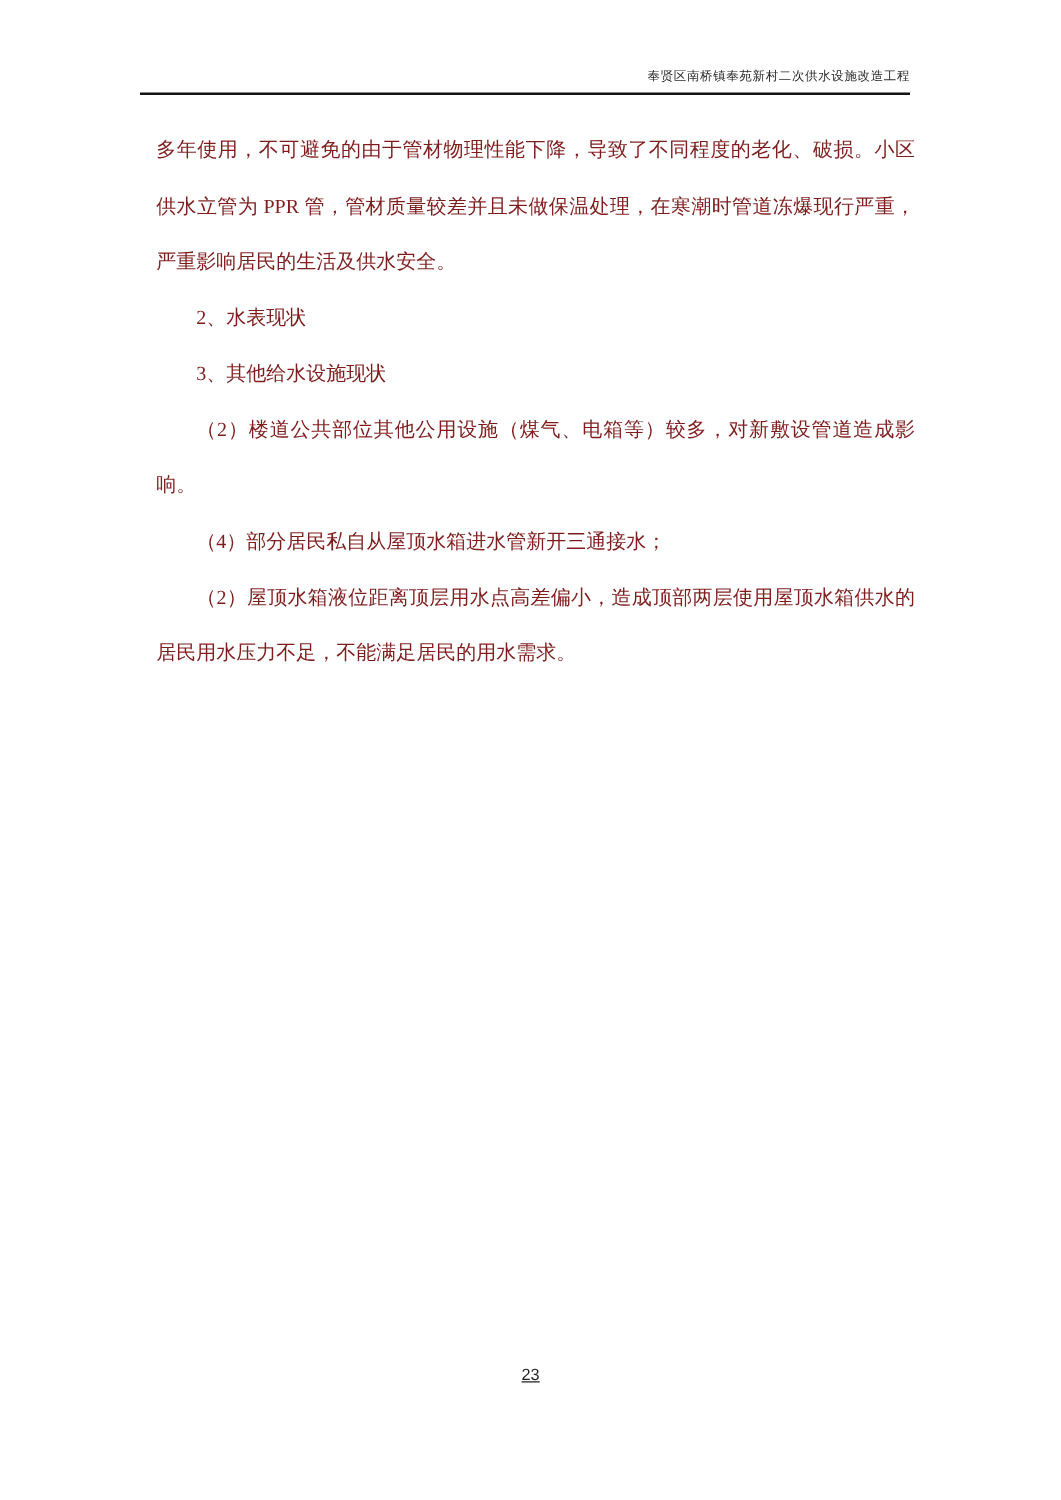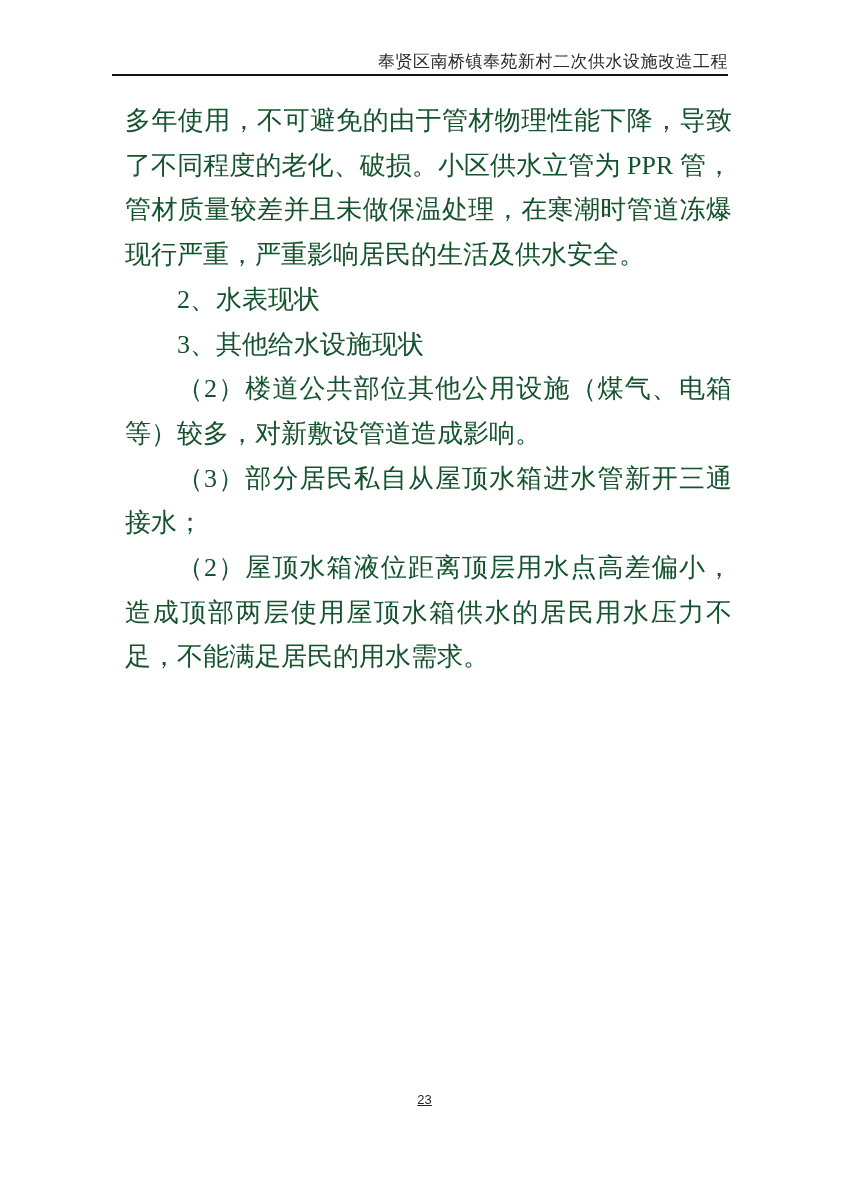--- a/index.html
+++ b/index.html
@@ -14,35 +14,35 @@
     background: #ffffff;
     overflow: hidden;
     font-family: "Liberation Serif", serif;
   }
   .header {
     position: absolute;
     left: 112px;
     top: 52px;
     width: 616px;
     text-align: right;
-    font-size: 17px;
+    font-size: 10px;
     line-height: 20px;
     letter-spacing: 0.5px;
     color: #2a2a2a;
     padding-bottom: 2px;
     border-bottom: 2px solid #141414;
   }
   .body-text {
     position: absolute;
     left: 125px;
     top: 99px;
     width: 607px;
-    font-size: 26px;
+    font-size: 16px;
     line-height: 44.7px;
-    color: #14532d;
+    color: #7f1d1d;
     text-align: justify;
     overflow-wrap: break-word;
   }
   .body-text p {
     margin: 0;
     padding: 0;
   }
   .body-text p.indent {
     text-indent: 2em;
     font-family: Liberation Serif, serif;
@@ -65,20 +65,20 @@
 <div class="page">
   <div class="header">
     <span>奉贤区南桥镇奉苑新村二次供水设施改造工程</span>
   </div>
 
   <div class="body-text">
       <p>多年使用，不可避免的由于管材物理性能下降，导致了不同程度的老化、破损。小区供水立管为 PPR 管，管材质量较差并且未做保温处理，在寒潮时管道冻爆现行严重，严重影响居民的生活及供水安全。</p>
       <p class="indent">2、水表现状</p>
       <p class="indent">3、其他给水设施现状</p>
       <p class="indent">（2）楼道公共部位其他公用设施（煤气、电箱等）较多，对新敷设管道造成影响。</p>
-      <p class="indent">（3）部分居民私自从屋顶水箱进水管新开三通接水；</p>
+      <p class="indent">（4）部分居民私自从屋顶水箱进水管新开三通接水；</p>
       <p class="indent">（2）屋顶水箱液位距离顶层用水点高差偏小，造成顶部两层使用屋顶水箱供水的居民用水压力不足，不能满足居民的用水需求。</p>
     </div>
 
   <div class="footer">
     <span>23</span>
   </div>
 </div>
 
 </body></html>

